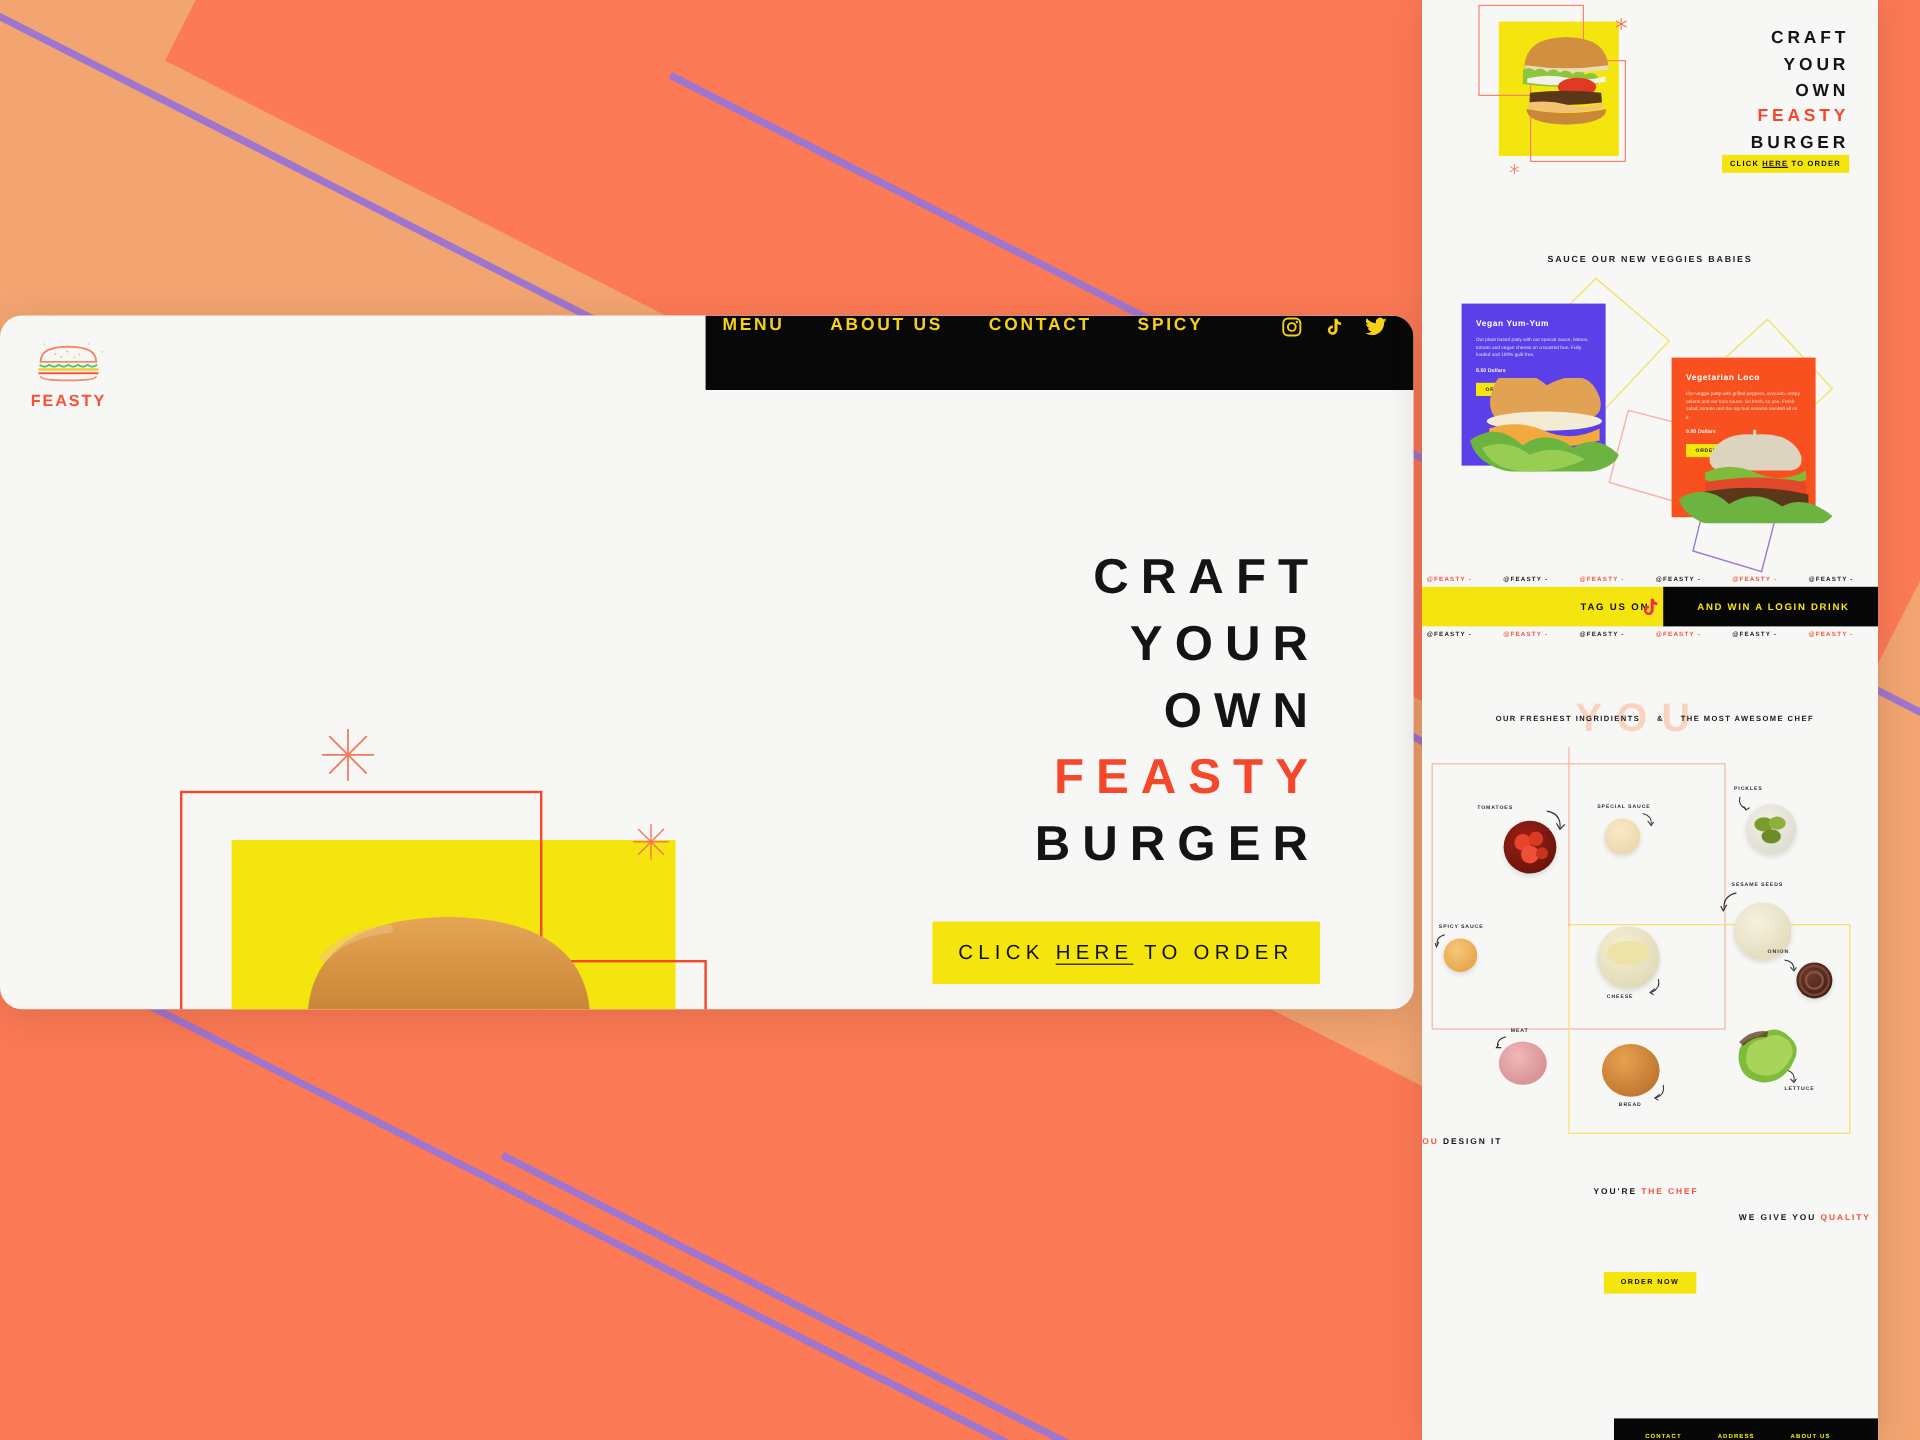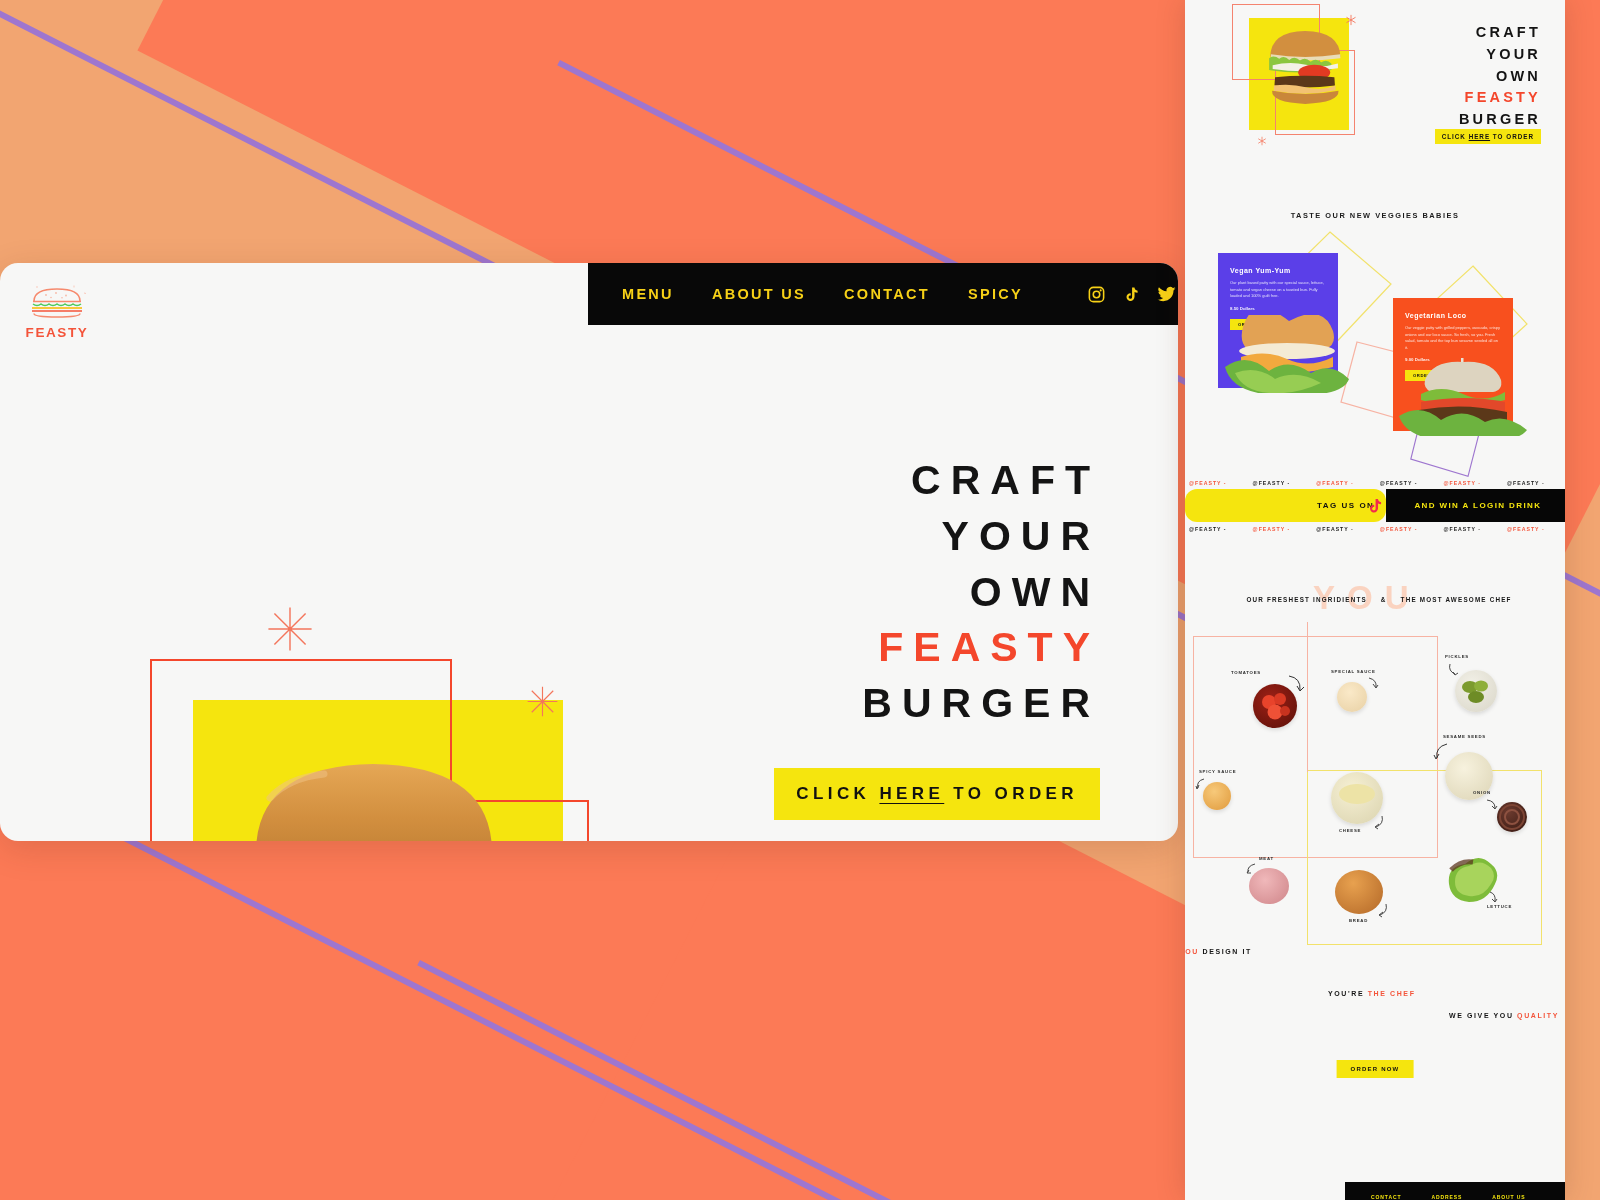--- a/index.html
+++ b/index.html
@@ -23,21 +23,21 @@
   .bg-line-4 { width:900px;  left:420px; top:960px; transform:rotate(27deg); }
 
   
   .hero-card {
     position:absolute; left:0; top:263px; width:1178px; height:578px;
     background:#F7F7F6; border-radius:18px; overflow:hidden;
     box-shadow:0 8px 34px rgba(90,40,20,.16);
   }
   .navbar {
     position:absolute; left:588px; top:0; width:590px; height:62px;
-    background:#080808; display:flex; align-items:center; padding-left:34px;
+    background:#080808; display:flex; align-items:flex-start; padding-left:14px;
   }
   .nav-links { display:flex; align-items:center; gap:38px; }
   .nav-link {
     color:#F7D117; font-size:14.5px; font-weight:bold; letter-spacing:2.3px;
     text-decoration:none; white-space:nowrap; cursor:pointer;
   }
   .nav-social { display:flex; align-items:center; gap:17px; margin-left:64px; }
   .nav-social svg { display:block; }
 
   .logo-block { position:absolute; left:22px; top:20px; width:70px; text-align:center; }
@@ -57,21 +57,21 @@
 
   
   .headline {
     position:absolute; right:78px; top:190px; width:400px; text-align:right;
     font-size:41px; font-weight:bold; letter-spacing:10px; line-height:1.36; color:#141414;
   }
   .headline .hl-accent { color:#F4472C; }
   .cta-btn {
     position:absolute; right:78px; top:505px; background:#F5E50E;
     padding:16px 22px; border:none; cursor:pointer;
-    font-size:17px; font-weight:bold; letter-spacing:4.4px; color:#111;
+    font-size:17px; font-weight:normal; letter-spacing:4.4px; color:#111;
     font-family:"Liberation Sans", sans-serif; white-space:nowrap;
   }
   .cta-btn u { text-decoration:underline; text-underline-offset:4px; }
 
   
   .preview-panel {
     position:absolute; left:1185px; top:0; width:380px; height:1200px;
     background:#F7F7F6; overflow:hidden;
     box-shadow:0 0 28px rgba(80,40,20,.18);
   }
@@ -123,21 +123,21 @@
     gap:26px; overflow:hidden; white-space:nowrap; padding-left:4px;
     font-size:5.2px; font-weight:bold; letter-spacing:1px;
   }
   .ms-top { top:476px; }
   .ms-bot { top:522px; }
   .mq-a { color:#F4543A; }
   .mq-b { color:#1a1a1a; }
   .tik-band { position:absolute; left:0; top:489px; width:100%; height:33px; display:flex; }
   .tik-left {
     flex:0 0 53%; background:#F5E50E; display:flex; align-items:center; justify-content:flex-end;
-    padding-right:12px; font-size:8px; font-weight:bold; letter-spacing:1.5px; color:#111;border-radius:12px;
+    padding-right:12px; font-size:8px; font-weight:bold; letter-spacing:1.5px; color:#111;
   }
   .tik-right {
     flex:1; background:#060606; display:flex; align-items:center;
     padding-left:28px; font-size:8px; font-weight:bold; letter-spacing:1.4px; color:#F5E50E;
   }
   .tik-logo { position:absolute; left:50%; top:50%; transform:translate(-50%,-50%); }
 
   
   .ing-head { position:absolute; top:591px; left:0; width:100%; height:32px; }
   .ing-you {
@@ -335,21 +335,21 @@
 
   <div class="p-headline">
     <div>CRAFT</div>
     <div>YOUR</div>
     <div>OWN</div>
     <div class="hl-accent">FEASTY</div>
     <div>BURGER</div>
   </div>
   <button class="p-cta"><span>CLICK </span><u>HERE</u><span> TO ORDER</span></button>
 
-  <div class="p-veg-title">TASTE OUR NEW VEGGIES BABIES</div>
+  <div class="p-veg-title">SAUCE OUR NEW VEGGIES BABIES</div>
 
   <svg class="veg-deco" style="left:80px;top:228px" width="130" height="130" viewBox="0 0 130 130">
     <polygon points="65,4 126,56 62,124 6,62" fill="none" stroke="#F2E26B" stroke-width="1.2"></polygon>
   </svg>
   <svg class="veg-deco" style="left:152px;top:338px" width="86" height="86" viewBox="0 0 86 86">
     <polygon points="20,4 82,20 66,82 4,64" fill="none" stroke="#F7B3A3" stroke-width="1.2"></polygon>
   </svg>
   <svg class="veg-deco" style="left:216px;top:262px" width="130" height="130" viewBox="0 0 130 130">
     <polygon points="72,4 126,62 58,124 4,66" fill="none" stroke="#F2E26B" stroke-width="1.2"></polygon>
   </svg>

